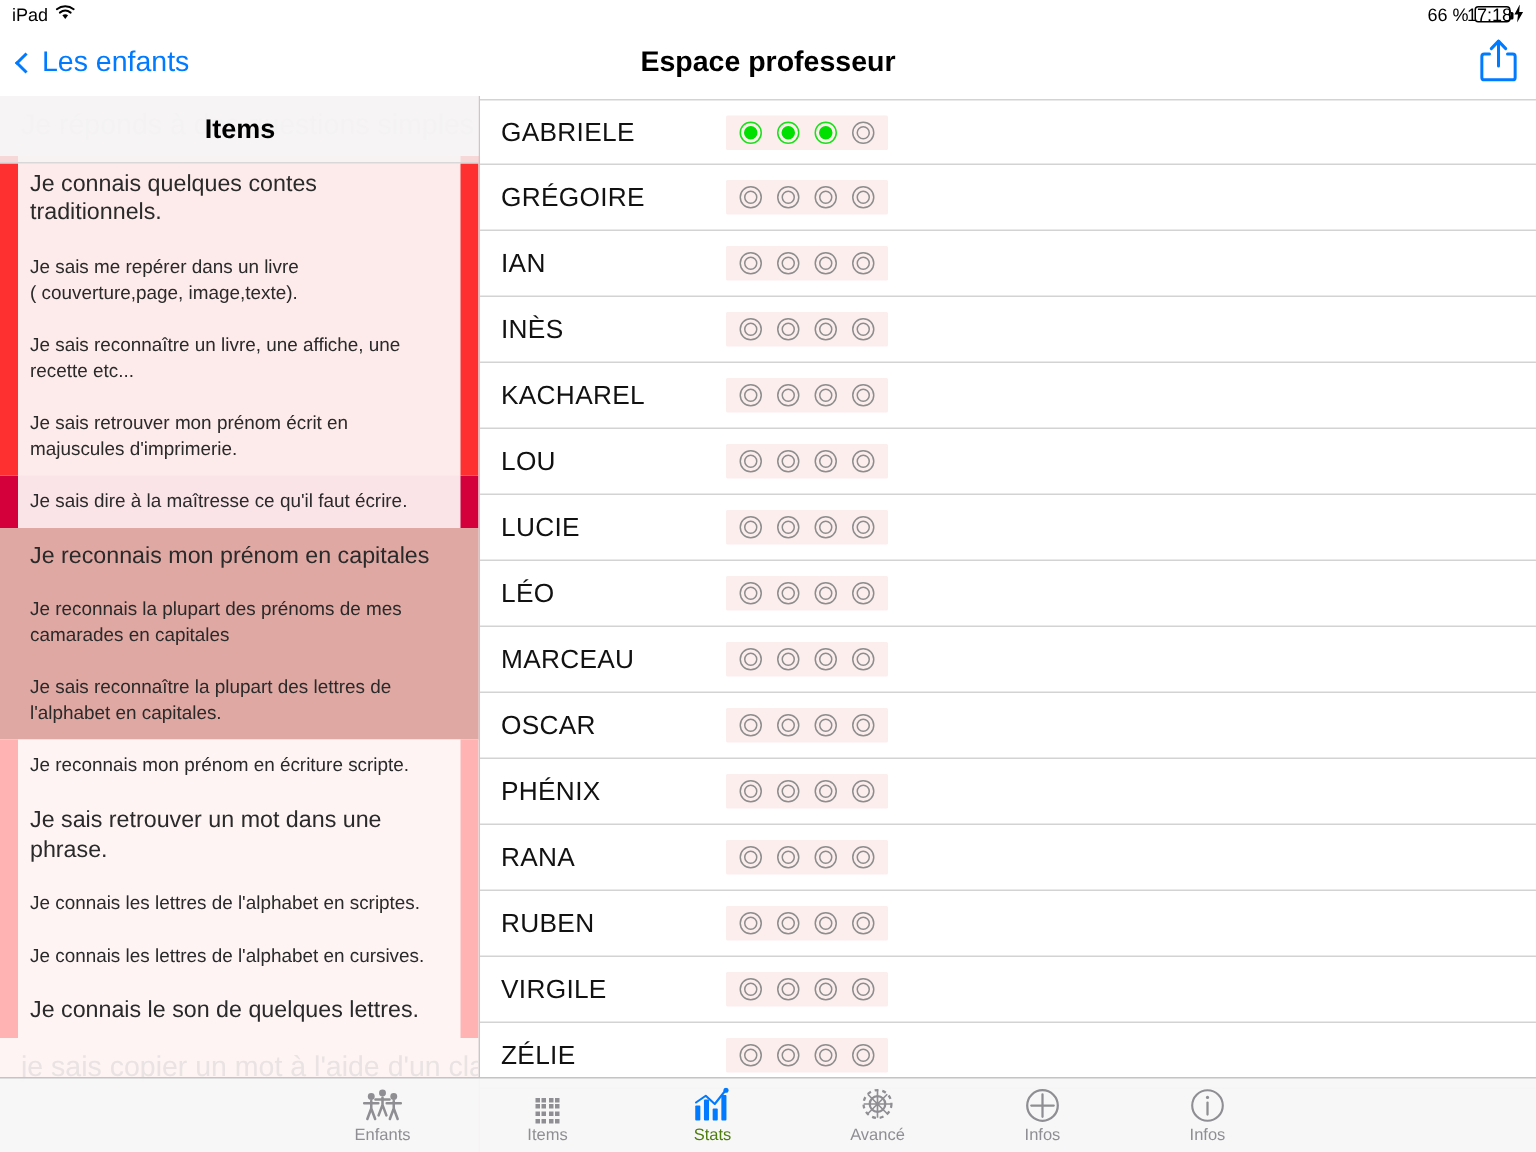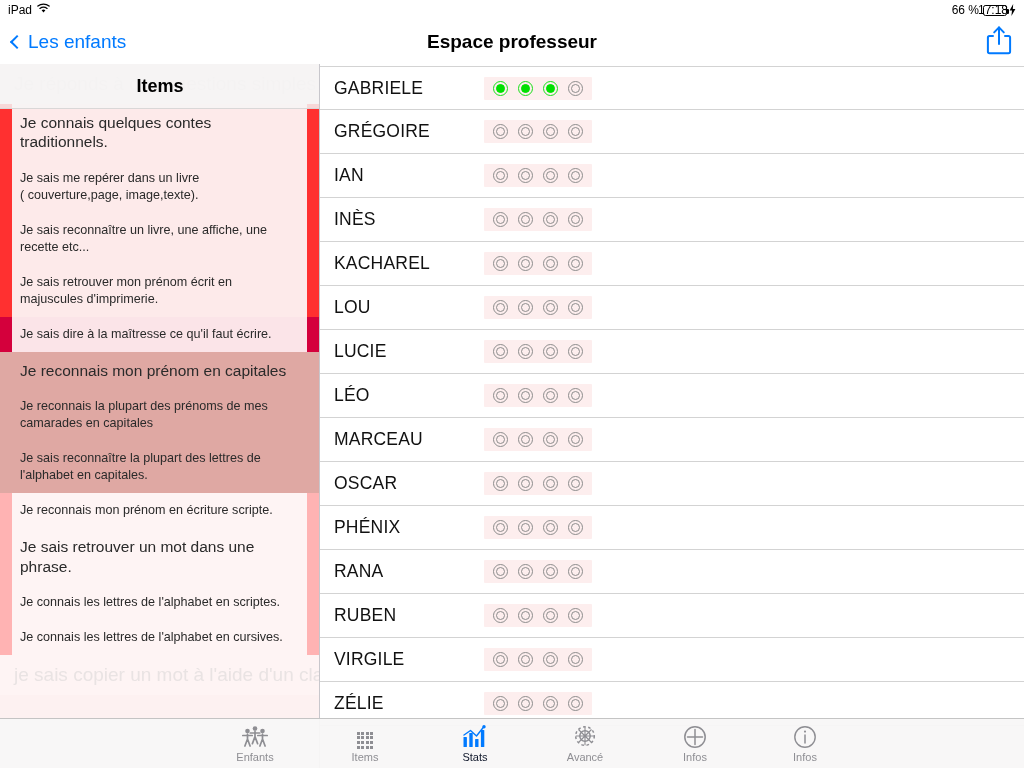--- a/index.html
+++ b/index.html
@@ -17,21 +17,21 @@
     display:flex; align-items:center;
     font-size:12px; color:#000;
     position:relative;
     padding:0 8px;
   }
   .sb-left{ display:flex; align-items:center; gap:5px; }
   .sb-center{
     position:absolute; left:0; right:16px; text-align:right;
     font-size:12px; font-weight:normal; pointer-events:none;
   }
-  .sb-right{ margin-left:auto; display:flex; align-items:center; gap:4px; z-index:2;}
+  .sb-right{ margin-left:auto; display:flex; align-items:flex-start; gap:4px; z-index:2;}
   .wifi{ display:inline-block; }
   .batt-wrap{ display:flex; align-items:center; gap:2px; }
   .batt{
     width:24px; height:11px; border:1px solid #000; border-radius:2.5px;
     position:relative; padding:1px;
   }
   .batt::after{
     content:""; position:absolute; right:-3px; top:3px;
     width:2px; height:5px; background:#000; border-radius:0 1px 1px 0;
   }
@@ -159,21 +159,21 @@
   }
   .tab-spacer{ width:200px; flex:none; }
   .tab{
     width:110px; flex:none;
     display:flex; flex-direction:column;
     align-items:center; justify-content:center;
     gap:2px; cursor:pointer;
     color:#8e8e93;
   }
   .tab .tlabel{ font-size:11px; }
-  .tab.active{ color:#0f172a; }
+  .tab.active{ color:#4d7c0f; }
   .tab .ico{ height:24px; display:flex; align-items:flex-end; }
 
   .grid-ico{
     display:grid; grid-template-columns:repeat(4,3px);
     grid-template-rows:repeat(4,3px); gap:1.6px;
   }
   .grid-ico span{ background:#8e8e93; display:block; width:3px; height:3px; }
 </style>
 </head>
 <body>
@@ -249,20 +249,21 @@
             </div>
           </div>
           <div class="section" style="background: rgb(254, 244, 244);">
             <div class="edge-l" style="background: rgb(255, 179, 179);"></div>
             <div class="edge-r" style="background: rgb(255, 179, 179);"></div>
             <div class="sec-body">
               <div class="item-row small">Je reconnais mon prénom en écriture scripte.</div>
               <div class="item-row big">Je sais retrouver un mot dans une phrase.</div>
               <div class="item-row small">Je connais les lettres de l'alphabet en scriptes.</div>
               <div class="item-row small">Je connais les lettres de l'alphabet en cursives.</div>
+              <div class="item-row big">Je connais le son de quelques lettres.</div>
             </div>
           </div>
           <div class="faded-top" style="background: rgb(254, 244, 244);">je sais copier un mot à l'aide d'un clavier</div>
         </div>
     </div>
     <div class="items-header">
       <span>Items</span>
     </div>
   </div>
 

